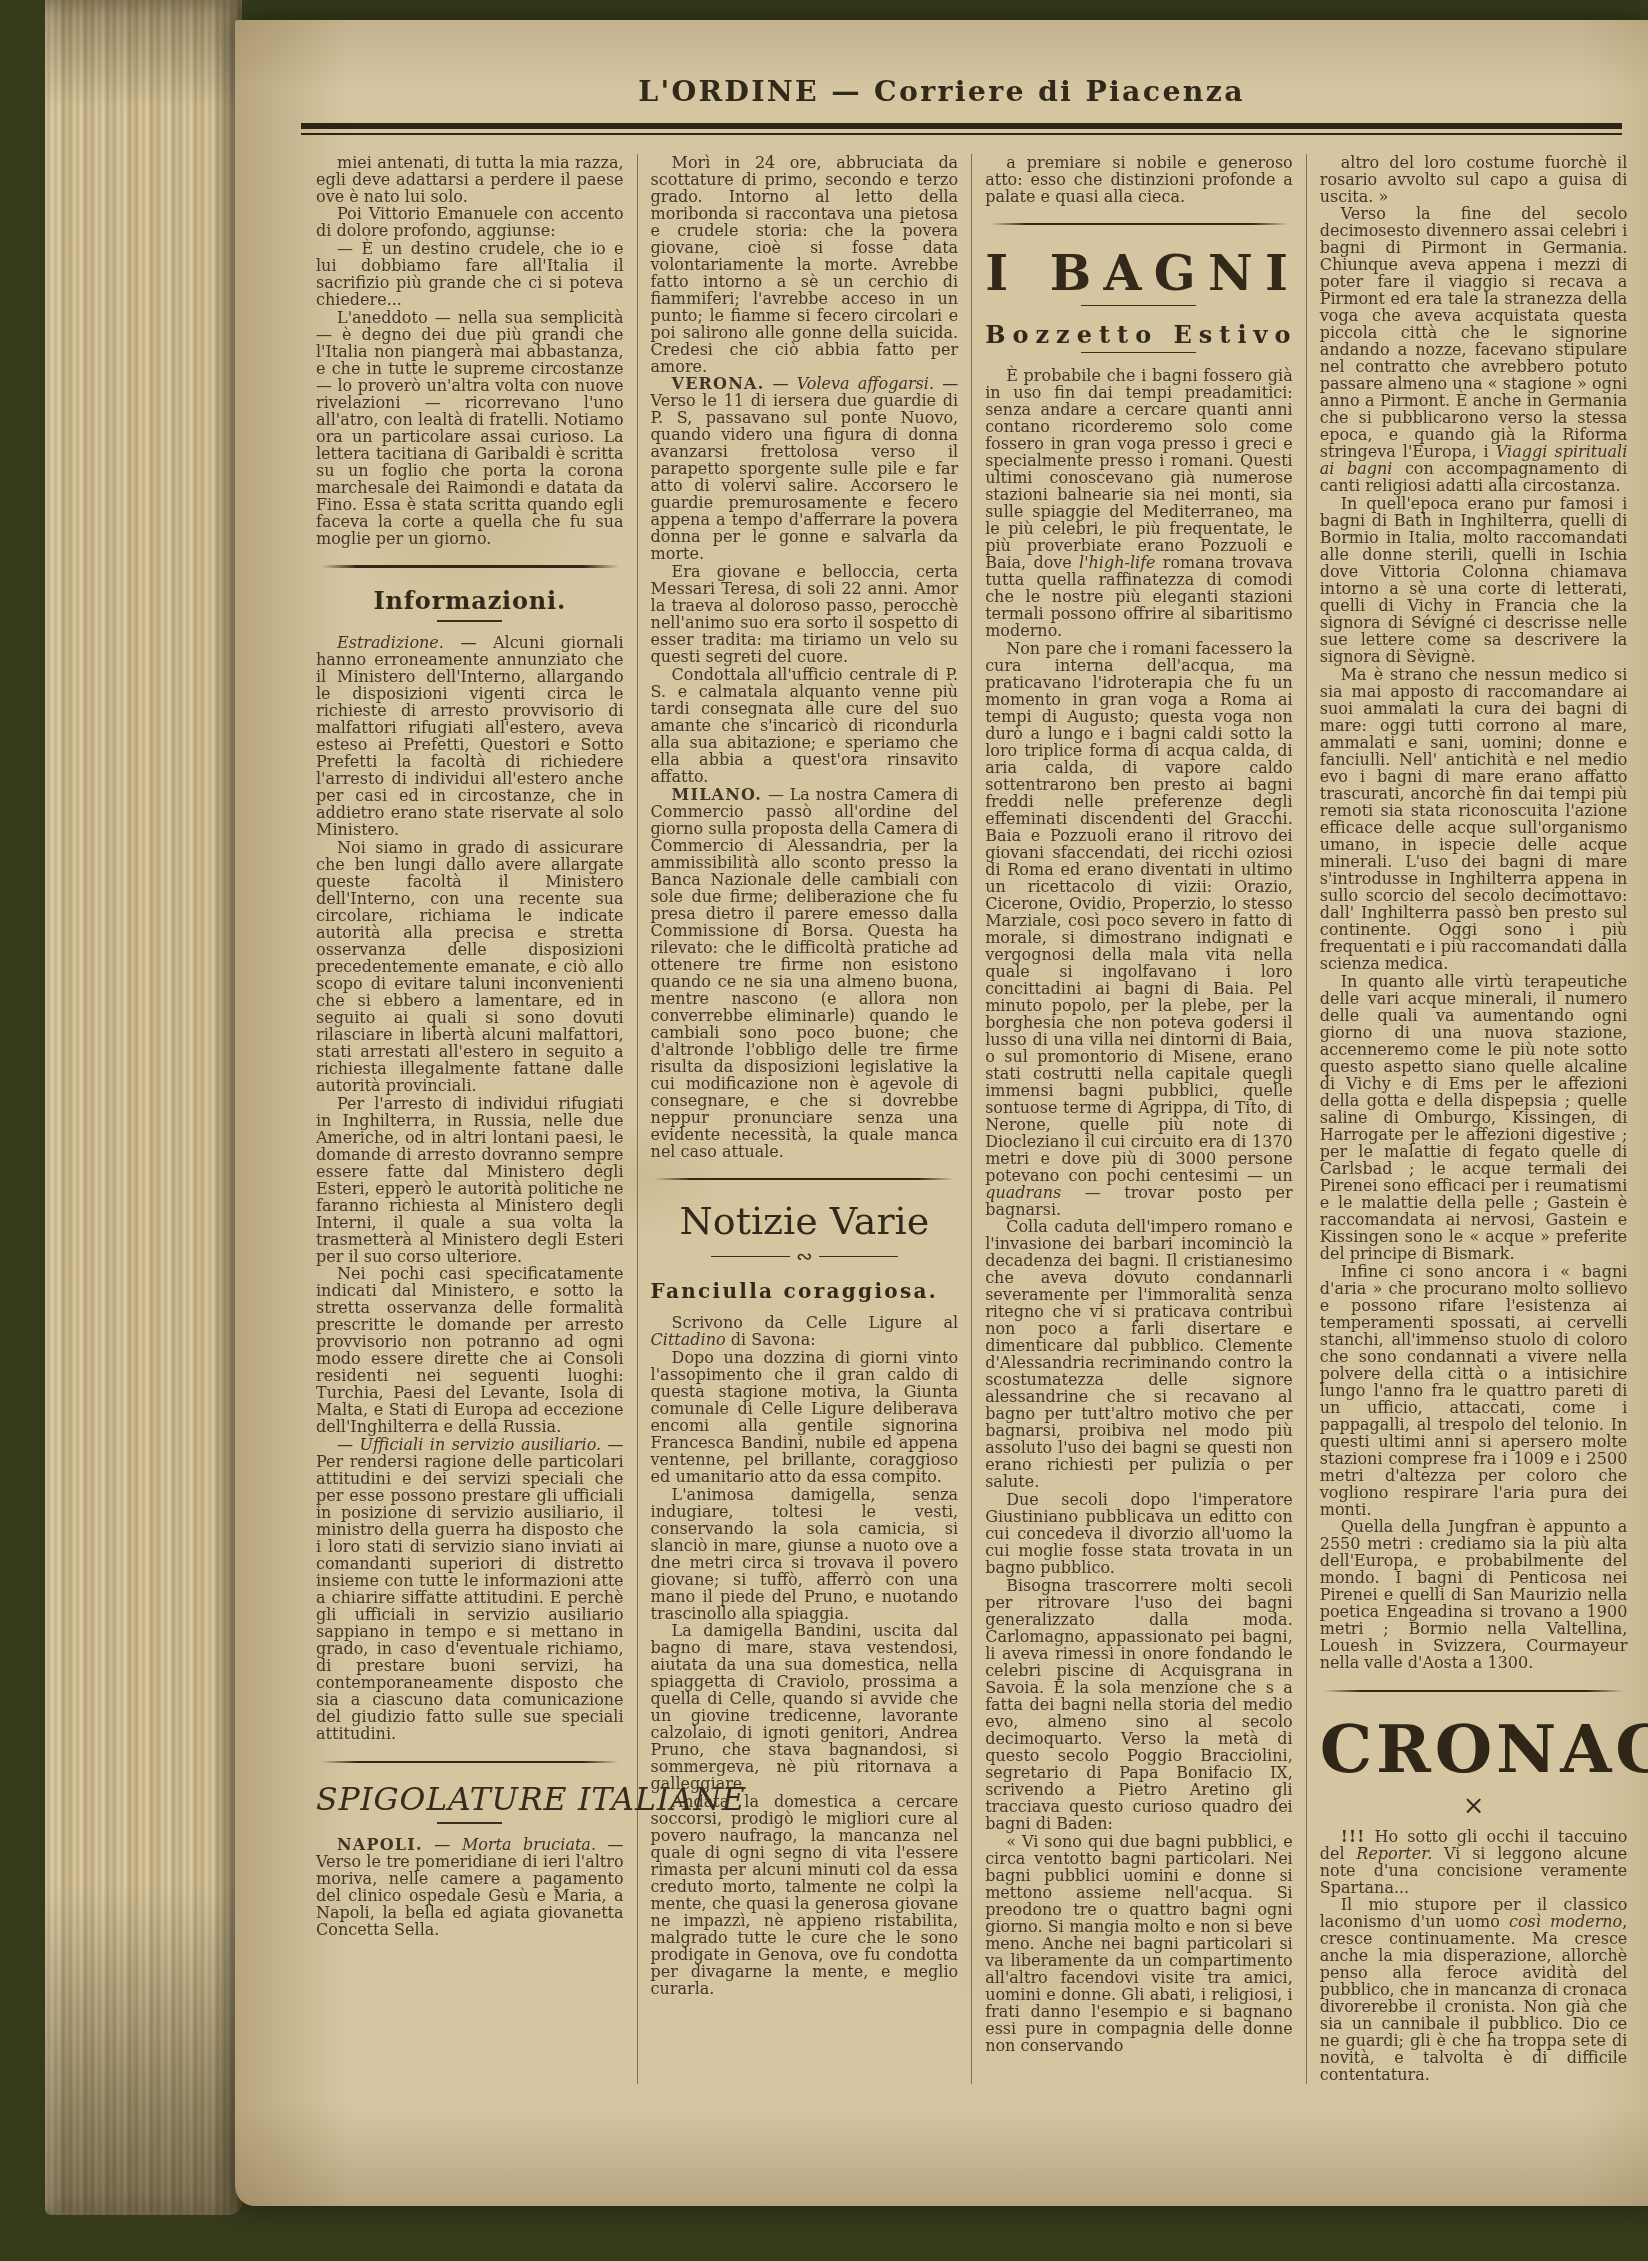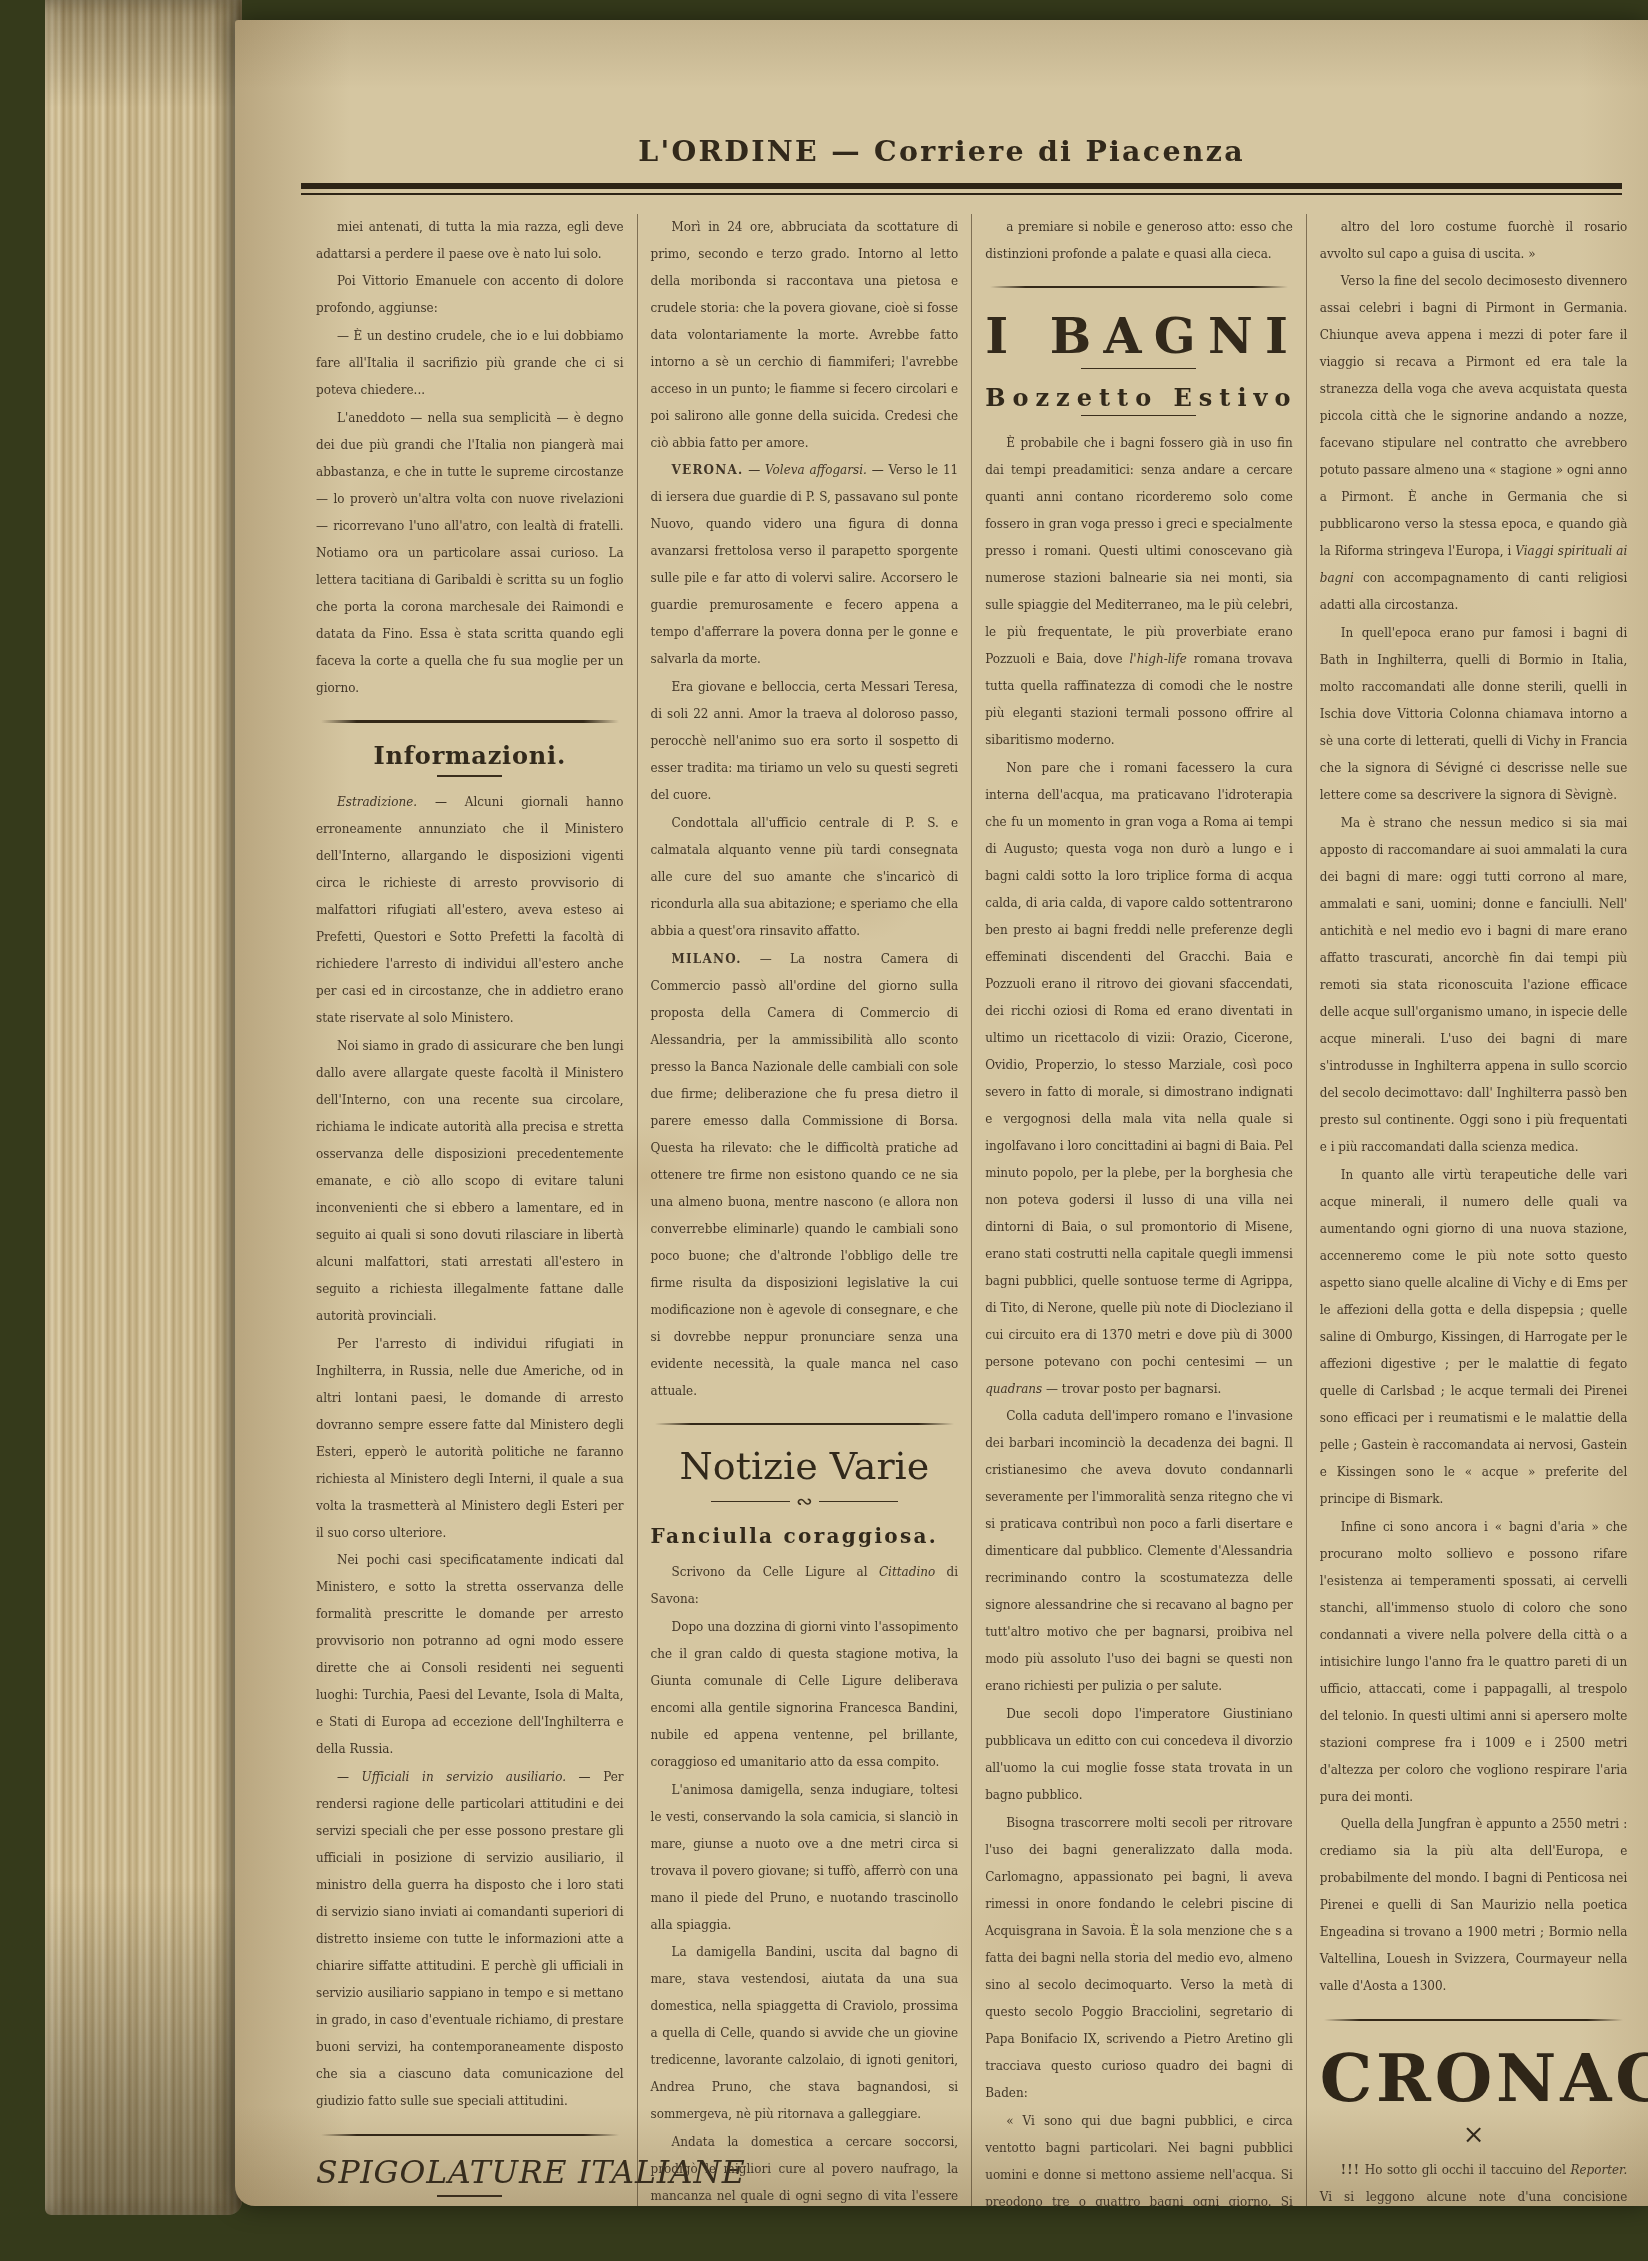--- a/index.html
+++ b/index.html
@@ -30,32 +30,32 @@
       linear-gradient(90deg, rgba(118,90,48,.30), rgba(118,90,48,0) 115px),
       linear-gradient(270deg, rgba(118,90,48,.12), rgba(118,90,48,0) 69px),
       linear-gradient(0deg, rgba(105,82,45,.28), rgba(105,82,45,0) 100px),
       linear-gradient(180deg, rgba(105,82,45,.18), rgba(105,82,45,0) 69px);
     box-shadow:0 0 26px rgba(0,0,0,.45);
     border-radius:3.1px 0 0 20px;
     overflow:hidden;
     color:#3f3326;
   }
   .masthead{
-    margin-top:114px;text-align:center;
+    margin-top:54px;text-align:center;
     font-size:28.4px;font-weight:bold;letter-spacing:2.3px;color:#32291b;
   }
   .mast-rule{
     margin:15.4px 26px 0 66px;height:3.8px;
     border-top:6.1px solid #2d2416;border-bottom:2.3px solid #2d2416;
   }
   .cols{display:flex;align-items:stretch;padding:18.4px 7.7px 0 68px;}
   .col{flex:1 1 0;padding:0 13px;min-width:0;}
   .col + .col{border-left:0.8px solid rgba(56,42,24,.55);}
   .col p{
-    font-size:12px;line-height:27px;text-align:justify;text-indent:21px;
+    font-size:16px;line-height:17px;text-align:justify;text-indent:21px;
     margin:0 0 0.8px 0;color:#4034256;
     color:#413527;
   }
   .lead{font-weight:bold;letter-spacing:1.2px;}
   .em{font-style:italic;}
   .sec-rule{
     height:2.3px;margin:18.4px 4.6px;
     background:linear-gradient(90deg, transparent, #332818 12%, #332818 88%, transparent);
   }
   .h-rule{width:65px;border-top:2.3px solid #3a2e1d;margin:4.6px auto 12.3px;}

